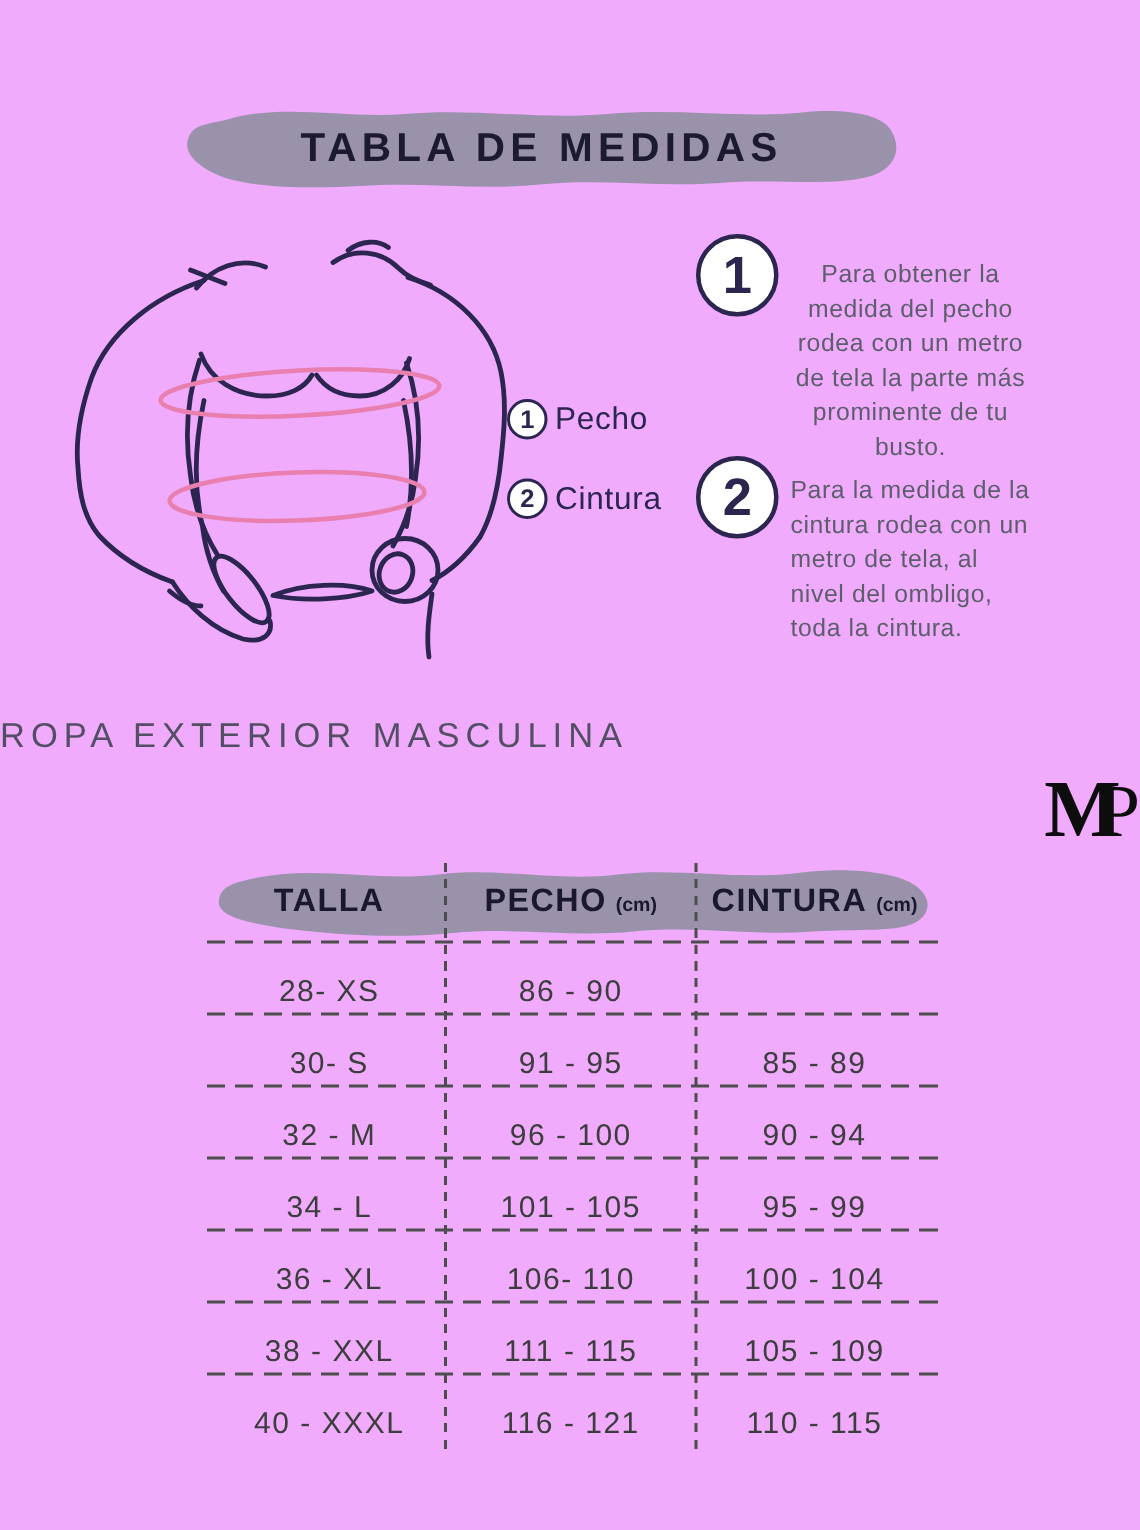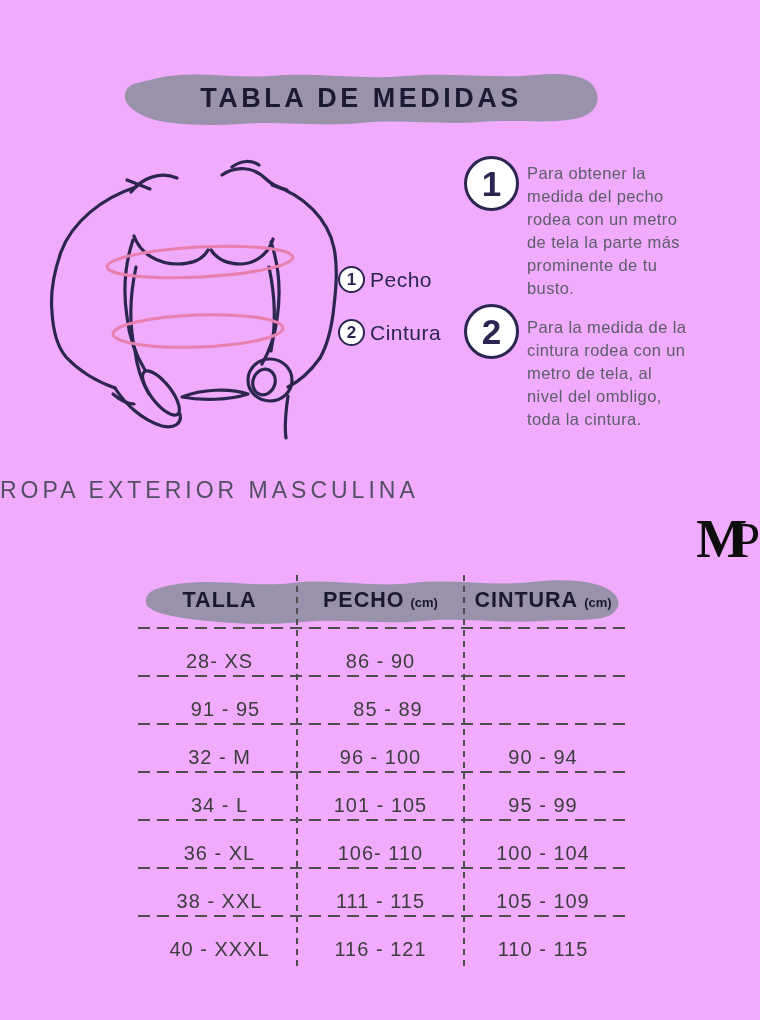--- a/index.html
+++ b/index.html
@@ -28,21 +28,21 @@
   .co-label { font-size: 21px; color: #2b2550; letter-spacing: 0.5px; }
 
   
   .instr-circle { position: absolute; width: 55px; height: 55px; border: 3px solid #2b2550;
                   border-radius: 50%; display: flex; align-items: center; justify-content: center;
                   font-size: 35px; font-weight: bold; color: #2b2550; background: #fff; }
   .instr-circle-1 { left: 464px; top: 156px; }
   .instr-circle-2 { left: 464px; top: 304px; }
   .instr-text { position: absolute; width: 160px; font-size: 16.5px; line-height: 23px;
                 color: #5d5d6c; letter-spacing: 0.4px; }
-  .instr-text-1 { left: 527px; top: 162px; }
+  .instr-text-1 { left: 527px; top: 172px; text-align: center; }
   .instr-text-2 { left: 527px; top: 316px; }
 
   
   .section-title { position: absolute; left: 0; top: 477px; width: 760px; 
                    font-size: 23px; letter-spacing: 4px; color: #534e64; }
   .logo { position: absolute; left: 0; top: 508px; width: 760px; text-align: right;
           font-family: "Liberation Serif", serif; color: #0d0d0d; height: 60px; }
   .logo .m { font-size: 54px; font-weight: bold; letter-spacing: -2px; }
   .logo .p { font-size: 50px; font-weight: normal; margin-left: -13px; }
 
@@ -172,20 +172,21 @@
     <div class="hline" style="top:244px;"></div>
     <div class="hline" style="top:292px;"></div>
     <div class="hline" style="top:340px;"></div>
 
     <div class="tbody">
       <div class="trow">
         <div class="td col1">28- XS</div>
         <div class="td col2">86 - 90</div>
       </div>
       <div class="trow">
+        <div class="td col1">30- S</div>
         <div class="td col2">91 - 95</div>
         <div class="td col3">85 - 89</div>
       </div>
       <div class="trow">
         <div class="td col1">32 - M</div>
         <div class="td col2">96 - 100</div>
         <div class="td col3">90 - 94</div>
       </div>
       <div class="trow">
         <div class="td col1">34 - L</div>

